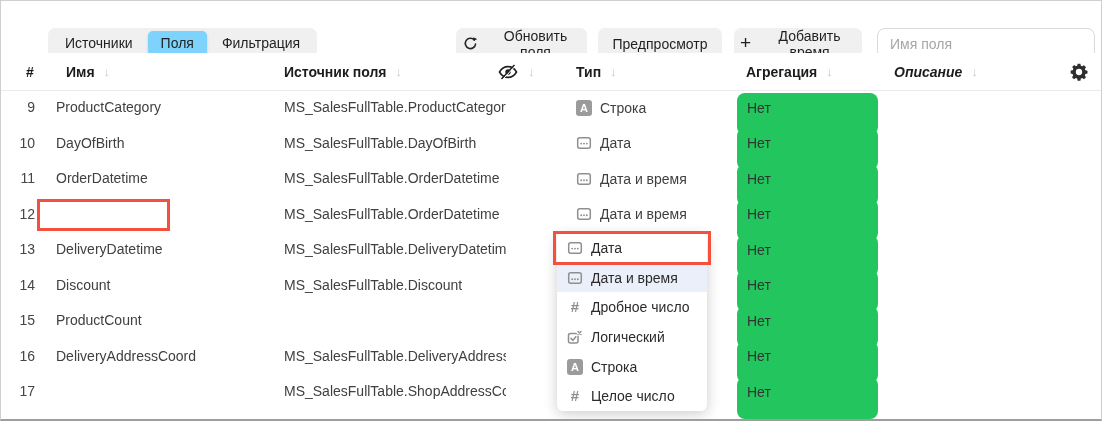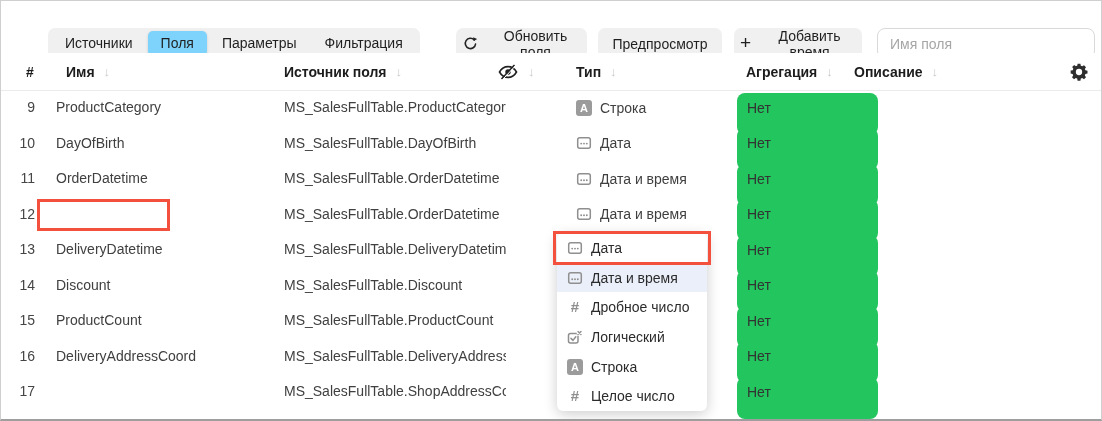--- a/index.html
+++ b/index.html
@@ -28,21 +28,21 @@
   
   .thead{position:absolute;top:52px;left:0;right:0;height:37px;border-bottom:1px solid #ebebeb;background:#fff;}
   .hcell{position:absolute;top:0;height:37px;display:flex;align-items:center;gap:9px;
     font-size:14px;font-weight:600;color:#1c1c1c;white-space:nowrap;}
   .h-num{left:25px;}
   .h-name{left:65px;}
   .h-source{left:283px;}
   .h-eye{left:496px;}
   .h-type{left:575px;}
   .h-agg{left:745px;}
-  .h-desc{left:853px;}
+  .h-desc{left:893px;font-style:italic;}
   .sort{color:#c9c9c9;font-size:13px;font-weight:400;cursor:pointer;}
   .h-gear{position:absolute;left:1068px;top:0;height:37px;display:flex;align-items:center;cursor:pointer;}
   
   .tbody{position:absolute;top:89px;left:0;right:0;}
   .row{position:relative;height:35.5px;}
   .c-num{position:absolute;left:14px;width:20px;text-align:right;line-height:35.5px;font-size:14px;color:#454545;}
   .c-name{position:absolute;left:55px;line-height:35.5px;font-size:14px;color:#404040;cursor:pointer;}
   .c-source{position:absolute;left:283px;width:222px;line-height:35.5px;font-size:14px;color:#404040;
     white-space:nowrap;overflow:hidden;}
   .c-type{position:absolute;left:575px;top:0;height:35.5px;display:flex;align-items:center;gap:8px;
@@ -67,21 +67,20 @@
 </style>
 </head>
 <body>
 
 <div class="page">
 
   <div class="toolbar">
     <div class="tabbar">
       <div class="tab">Источники</div>
       <div class="tab active">Поля</div>
-      <div class="tab">Параметры</div>
       <div class="tab">Фильтрация</div>
     </div>
 
     <button class="btn btn-refresh">
       <span class="icon">
         <svg width="15" height="15" viewBox="0 0 16 16">
           <path d="M13.4 8.5A5.5 5.5 0 1 1 11.9 4.1" fill="none" stroke="#222" stroke-width="1.7" stroke-linecap="round"></path>
           <path d="M10.8 1.2 L11.6 5.2 L15.1 3.2 Z" fill="#222"></path>
         </svg>
       </span>
@@ -218,21 +217,20 @@
     <div class="row">
       <span class="c-num">14</span>
       <span class="c-name">Discount</span>
       <span class="c-source">MS_SalesFullTable.Discount</span>
       <span class="c-agg">Нет</span>
     </div>
 
     <div class="row">
       <span class="c-num">15</span>
       <span class="c-name">ProductCount</span>
-      <span class="c-source">MS_SalesFullTable.ProductCount</span>
       <span class="c-agg">Нет</span>
     </div>
 
     <div class="row">
       <span class="c-num">16</span>
       <span class="c-name">DeliveryAddressCoord</span>
       <span class="c-source">MS_SalesFullTable.DeliveryAddressCoord</span>
       <span class="c-agg">Нет</span>
     </div>
 

